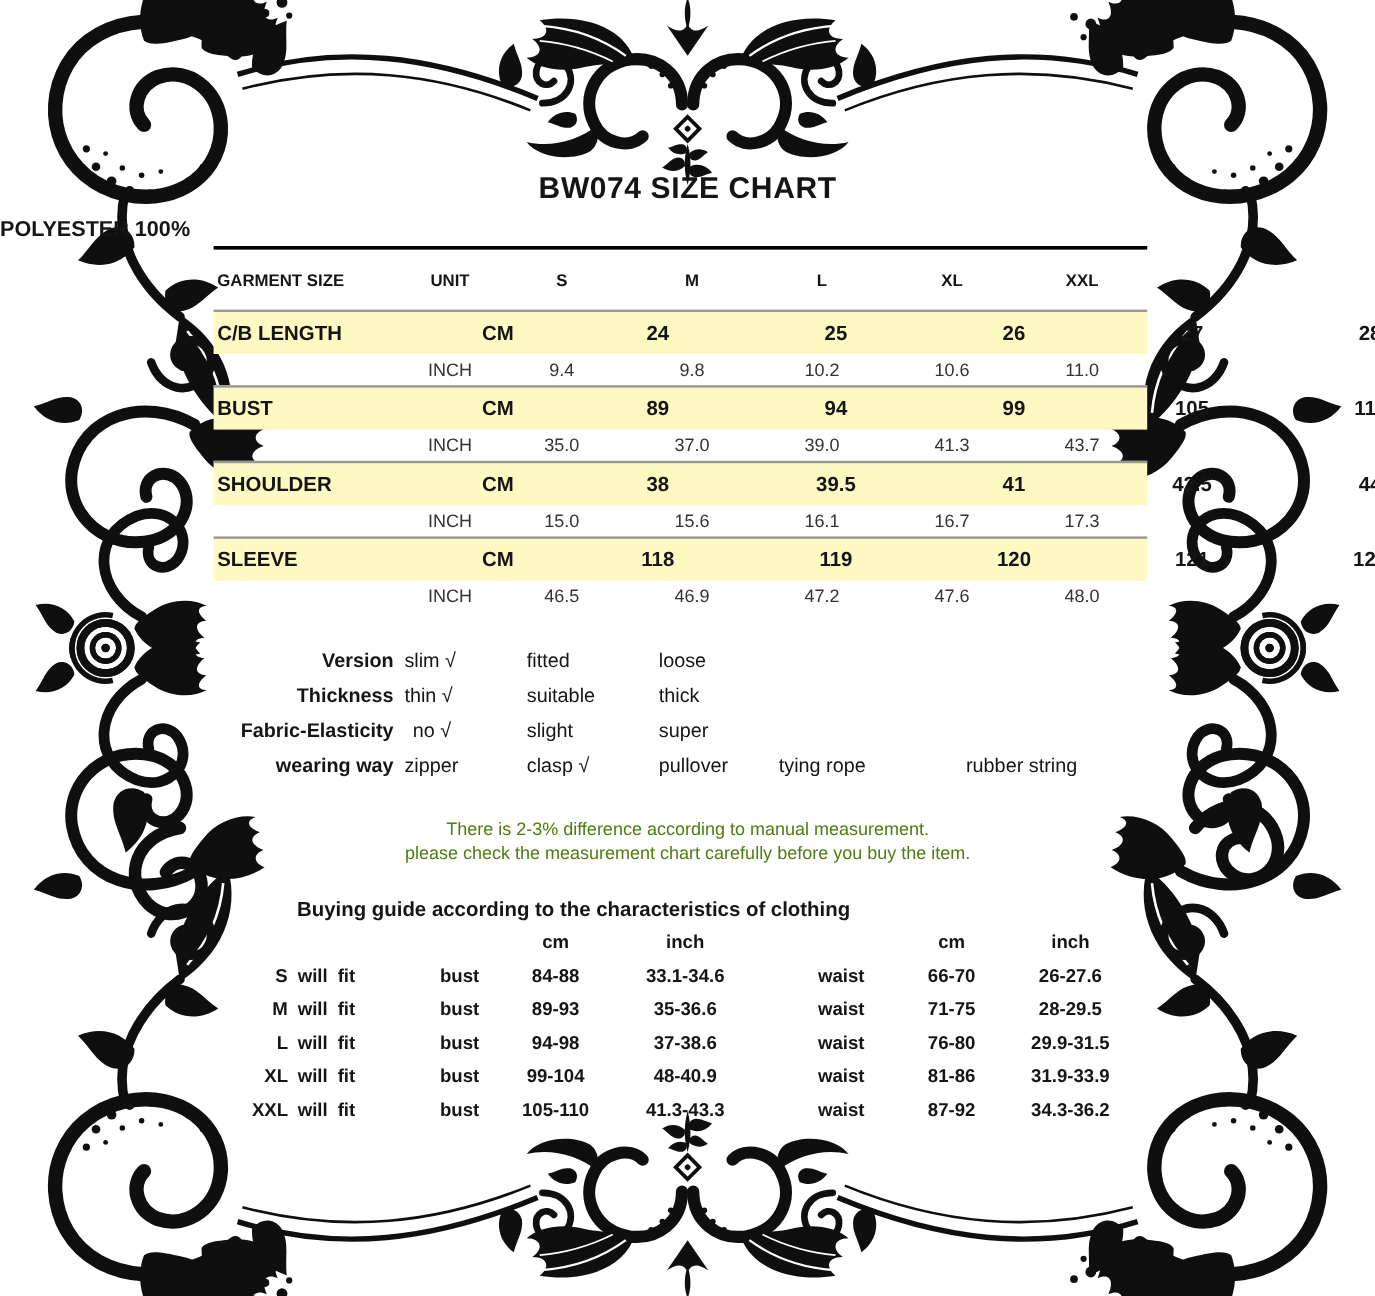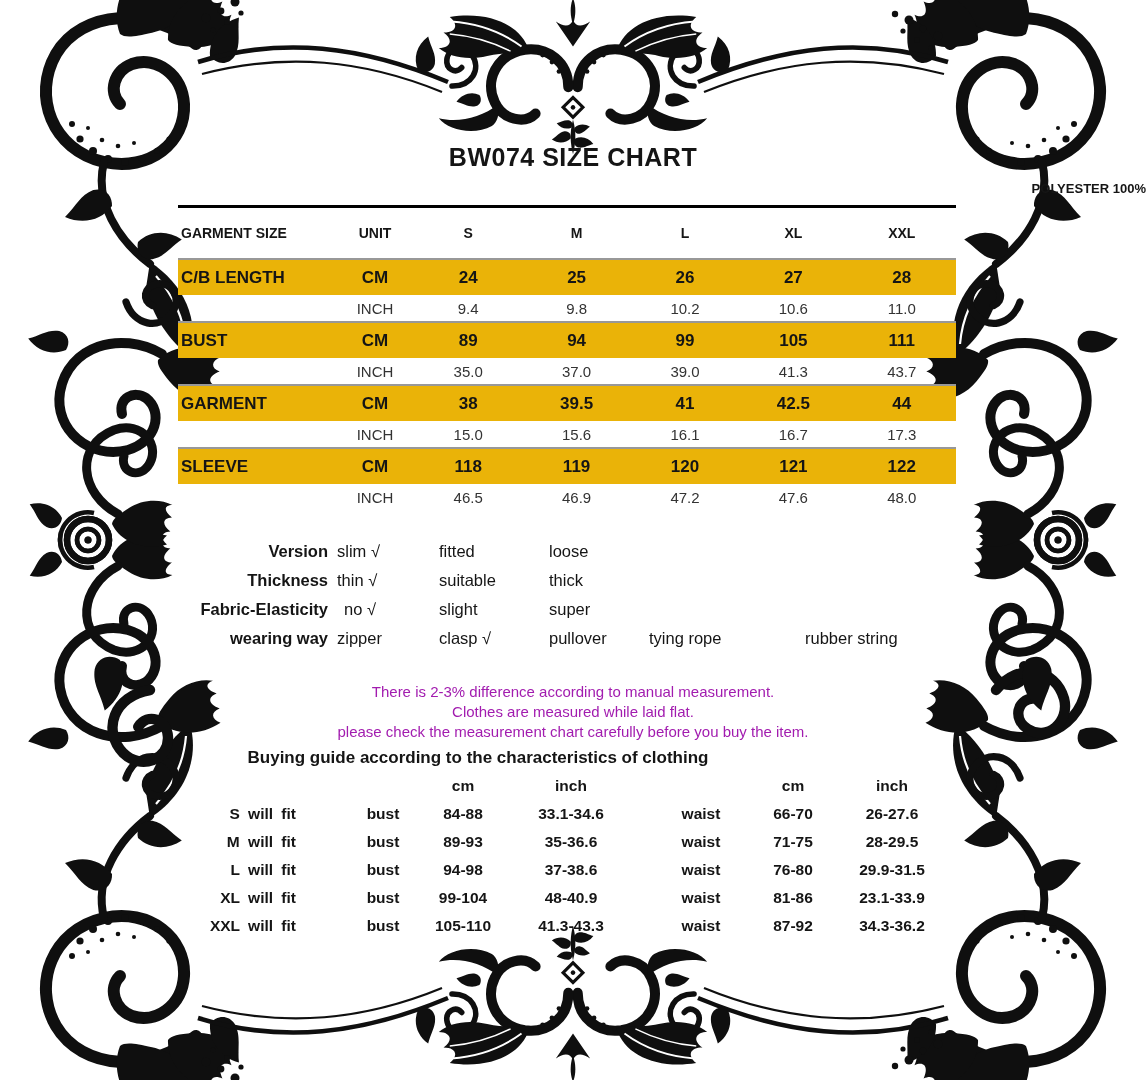--- a/index.html
+++ b/index.html
@@ -4,42 +4,42 @@
 <style>
   * { margin:0; padding:0; box-sizing:border-box; }
   body { background:#ffffff; font-family:"Liberation Sans", sans-serif; color:#151515; }
   .page { position:relative; width:1146px; height:1080px; background:#ffffff; overflow:hidden; }
 
   .border-art { position:absolute; left:0; top:0; width:1146px; height:1080px; z-index:1; }
   .content { position:absolute; left:0; top:0; width:1146px; height:1080px; z-index:2; }
 
   .title { position:absolute; left:0; top:143px; width:1146px; text-align:center;
            font-size:25px; font-weight:700; letter-spacing:0.5px; }
-  .subtitle { position:absolute; left:0; top:181px; width:1146px; text-align:right;
-              font-size:13px; font-weight:700; }
+  .subtitle { position:absolute; left:0; top:181px; width:1146px; text-align:left;
+              font-size:18px; font-weight:700; }
 
   
   .size-table { position:absolute; left:178px; top:205px; width:778px; border-top:3px solid #000; }
   .st-row { display:grid; grid-template-columns:158px 78px repeat(5, 108.4px); align-items:center; }
   .st-header { height:50px; font-weight:700; font-size:14px; }
-  .st-cm { height:37px; background:#eab308; border-top:2px solid #989898; font-weight:700; font-size:17px; }
+  .st-cm { height:37px; background:#fef9c3; border-top:2px solid #989898; font-weight:700; font-size:17px;gap:40px; }
   .st-inch { height:26px; font-size:15px; color:#333; }
   .st-cell { text-align:center; white-space:nowrap; }
   .st-label { text-align:left; padding-left:3px; }
 
   
   .attr-table { position:absolute; left:178px; top:537px; width:778px; font-size:16.5px; }
   .attr-row { display:grid; grid-template-columns:150px 102px 110px 100px 156px 1fr;
               height:29px; align-items:center; }
   .attr-label { text-align:right; font-weight:700; white-space:nowrap; }
   .attr-opt { padding-left:9px; white-space:nowrap; }
 
   
   .notes { position:absolute; left:0; top:682px; width:1146px; text-align:center;
-           font-size:15px; line-height:20px; color:#a21caf; }
+           font-size:15px; line-height:20px; color:#4d7c0f; }
 
   
   .bg-title { position:absolute; left:0; top:748px; width:956px; text-align:center;
               font-size:17px; font-weight:700; }
   .bg-table { position:absolute; left:178px; top:772px; width:778px; font-size:15.5px; font-weight:700; }
   .bg-row { display:grid; grid-template-columns:160px 90px 70px 146px 114px 70px 128px;
             height:28px; align-items:center; }
   .bg-cell { text-align:center; white-space:nowrap; }
   .bg-label { text-align:right; padding-right:42px; word-spacing:4px; }
 </style>
@@ -221,21 +221,21 @@
         <div class="st-cell st-label"></div>
         <div class="st-cell">INCH</div>
         <div class="st-cell">35.0</div>
         <div class="st-cell">37.0</div>
         <div class="st-cell">39.0</div>
         <div class="st-cell">41.3</div>
         <div class="st-cell">43.7</div>
       </div>
 
       <div class="st-row st-cm">
-        <div class="st-cell st-label">GARMENT</div>
+        <div class="st-cell st-label">SHOULDER</div>
         <div class="st-cell">CM</div>
         <div class="st-cell">38</div>
         <div class="st-cell">39.5</div>
         <div class="st-cell">41</div>
         <div class="st-cell">42.5</div>
         <div class="st-cell">44</div>
       </div>
       <div class="st-row st-inch">
         <div class="st-cell st-label"></div>
         <div class="st-cell">INCH</div>
@@ -290,21 +290,20 @@
         <div class="attr-opt">zipper</div>
         <div class="attr-opt">clasp √</div>
         <div class="attr-opt">pullover</div>
         <div class="attr-opt">tying rope</div>
         <div class="attr-opt">rubber string</div>
       </div>
     </div>
 
     <div class="notes">
       <div>There is 2-3% difference according to manual measurement.</div>
-      <div>Clothes are measured while laid flat.</div>
       <div>please check the measurement chart carefully before you buy the item.</div>
     </div>
 
     <div class="bg-title">Buying guide according to the characteristics of clothing</div>
 
     <div class="bg-table">
       <div class="bg-row">
         <div class="bg-cell bg-label"></div>
         <div class="bg-cell"></div>
         <div class="bg-cell">cm</div>
@@ -341,21 +340,21 @@
         <div class="bg-cell">76-80</div>
         <div class="bg-cell">29.9-31.5</div>
       </div>
       <div class="bg-row">
         <div class="bg-cell bg-label">XL will fit</div>
         <div class="bg-cell">bust</div>
         <div class="bg-cell">99-104</div>
         <div class="bg-cell">48-40.9</div>
         <div class="bg-cell">waist</div>
         <div class="bg-cell">81-86</div>
-        <div class="bg-cell">23.1-33.9</div>
+        <div class="bg-cell">31.9-33.9</div>
       </div>
       <div class="bg-row">
         <div class="bg-cell bg-label">XXL will fit</div>
         <div class="bg-cell">bust</div>
         <div class="bg-cell">105-110</div>
         <div class="bg-cell">41.3-43.3</div>
         <div class="bg-cell">waist</div>
         <div class="bg-cell">87-92</div>
         <div class="bg-cell">34.3-36.2</div>
       </div>

